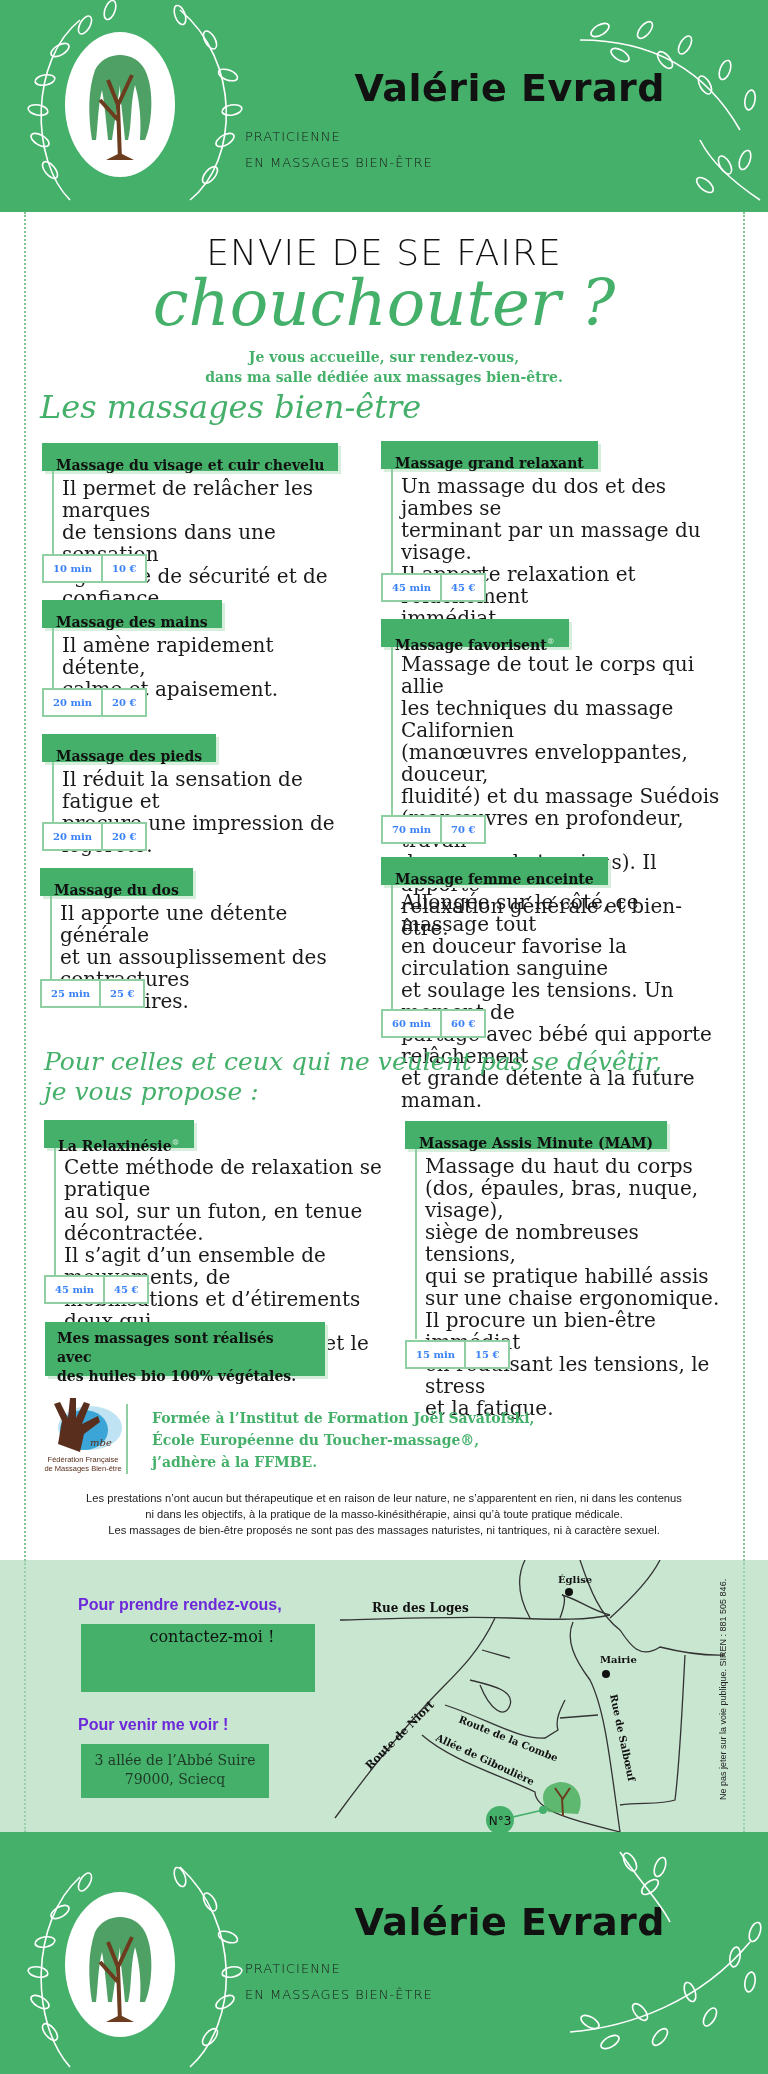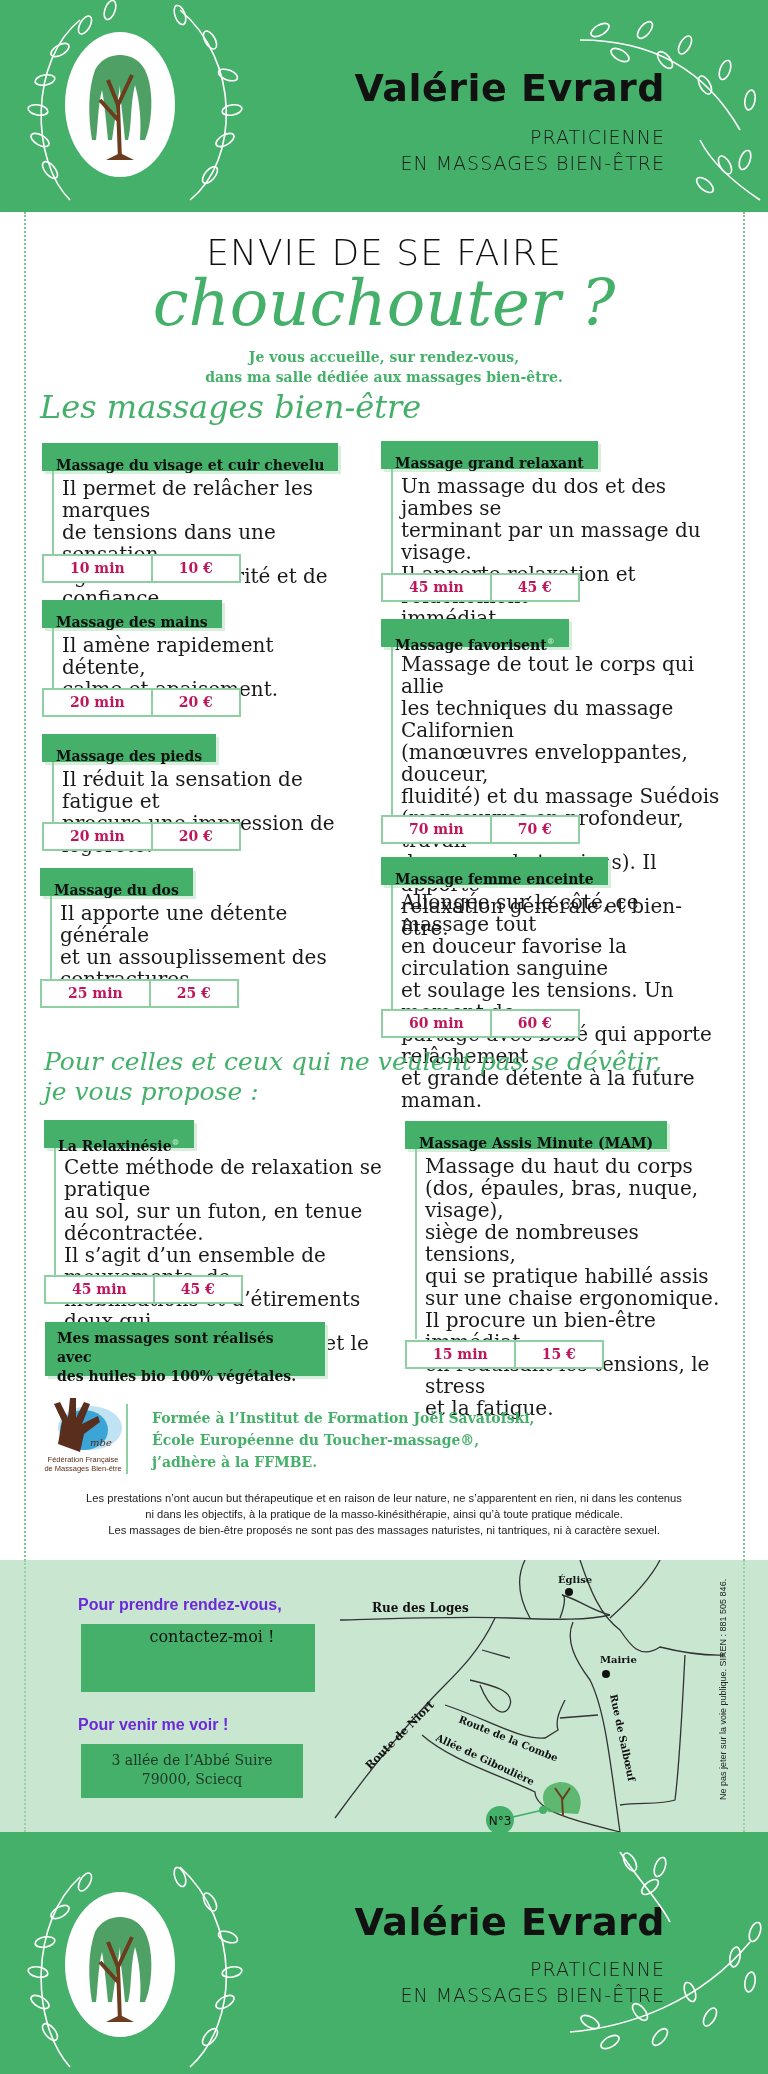--- a/index.html
+++ b/index.html
@@ -7,21 +7,21 @@
   body { font-family: "DejaVu Serif", serif; color: #222; position: relative; height: 2074px; overflow: hidden; }
 
   .banner { position: absolute; left: 0; width: 768px; background: #45b06a; overflow: hidden; }
   .banner.top { top: 0; height: 212px; }
   .banner.bottom { top: 1832px; height: 242px; }
   .banner .medallion { position: absolute; width: 110px; height: 145px; border-radius: 50%; background: #fff; }
   .banner.top .medallion { left: 65px; top: 32px; }
   .banner.bottom .medallion { left: 65px; top: 60px; }
   .banner .wreath { position: absolute; }
   .banner .name { position: absolute; width: 420px; text-align: right; font-family: "DejaVu Sans", sans-serif; font-size: 38px; font-weight: bold; color: #111; letter-spacing: 0.5px; }
-  .banner .sub { position: absolute; width: 420px; text-align: right; font-family: "DejaVu Sans", sans-serif; font-size: 19px; color: #1a1a1a; letter-spacing: 1px; line-height: 26px; font-weight: 300; }
+  .banner .sub { position: absolute; width: 420px; text-align: left; font-family: "DejaVu Sans", sans-serif; font-size: 13px; color: #1a1a1a; letter-spacing: 1px; line-height: 26px; font-weight: 300; }
   .banner.top .name { left: 245px; top: 66px; }
   .banner.top .sub { left: 245px; top: 124px; }
   .banner.bottom .name { left: 245px; top: 68px; }
   .banner.bottom .sub { left: 245px; top: 124px; }
   .banner .leaves { position: absolute; }
 
   .dots-left { position: absolute; left: 24px; top: 212px; height: 1620px; border-left: 2px dotted #7fc592; }
   .dots-right { position: absolute; left: 743px; top: 212px; height: 1620px; border-left: 2px dotted #7fc592; }
 
   .intro-title { position: absolute; left: 0; width: 768px; top: 232px; text-align: center; font-family: "DejaVu Sans", sans-serif; font-size: 36px; font-weight: 200; letter-spacing: 1px; color: #111; }
@@ -30,36 +30,36 @@
   .section-title { position: absolute; font-family: "DejaVu Serif", serif; font-style: italic; color: #45b06a; }
   .st1 { left: 40px; top: 388px; font-size: 32px; }
   .st2 { left: 44px; top: 1047px; font-size: 25px; line-height: 30px; }
 
   .card { position: absolute; }
   .card .head { position: absolute; left: 0; top: 0; height: 28px; background: #45b06a; color: #111; font-family: "DejaVu Serif", serif; font-weight: bold; font-size: 14px; line-height: 28px; padding: 8px 14px; box-shadow: 3px 3px 0 #d7eedd; white-space: nowrap; }
   .card .head sup { font-size: 8px; color: #b9e3c5; }
   .card .vline { position: absolute; left: 10px; top: 28px; width: 2px; background: #8fd0a2; }
   .card .desc { position: absolute; left: 20px; font-family: "DejaVu Serif", serif; font-size: 20px; line-height: 22px; color: #1a1a1a; white-space: pre-line; }
   .card .price { position: absolute; left: 0; height: 29px; display: flex; border: 2px solid #8fd0a2; background: #fff; }
-  .card .price span { font-family: "DejaVu Serif", serif; font-weight: bold; font-size: 14px; line-height: 25px; padding: 0 26px; color: #be185d; }
+  .card .price span { font-family: "DejaVu Serif", serif; font-weight: bold; font-size: 10px; line-height: 25px; padding: 0 9px; color: #3b82f6; }
   .card .price span + span { border-left: 2px solid #8fd0a2; }
 
   .oil-box { position: absolute; left: 45px; top: 1322px; width: 280px; height: 54px; background: #45b06a; box-shadow: 3px 3px 0 #d7eedd; font-family: "DejaVu Serif", serif; font-weight: bold; font-size: 14px; line-height: 19px; color: #111; padding: 7px 12px; white-space: pre-line; }
 
   .ffmbe-logo { position: absolute; left: 40px; top: 1396px; width: 86px; height: 80px; }
   .ffmbe-sep { position: absolute; left: 126px; top: 1404px; width: 2px; height: 70px; background: #8fd0a2; }
   .ffmbe-text { position: absolute; left: 152px; top: 1407px; font-family: "DejaVu Serif", serif; font-weight: bold; color: #45b06a; font-size: 14px; line-height: 22px; white-space: pre-line; }
   .disclaimer { position: absolute; left: 30px; width: 708px; top: 1490px; text-align: center; font-family: "Liberation Sans", sans-serif; font-size: 11.2px; line-height: 16px; color: #222; white-space: pre-line; }
 
   .contact-area { position: absolute; left: 0; top: 1560px; width: 768px; height: 272px; background: #c9e6d1; }
   .ca-label { position: absolute; font-family: Liberation Sans, sans-serif; font-weight: bold; font-size: 16px; color: #6d28d9; text-align: left; width: 240px; }
   .phone-box { position: absolute; left: 81px; top: 1624px; width: 234px; height: 68px; background: #45b06a; text-align: center; }
   .phone-box .cta { font-family: "DejaVu Serif", serif; font-size: 16px; color: #111; padding-top: 3px; display: block; padding-left: 28px; }
   .phone-box .num { font-family: "DejaVu Sans", sans-serif; font-size: 27px; color: #111; display: block; line-height: 34px; }
-  .addr-box { position: absolute; left: 81px; top: 1744px; width: 222px; height: 54px; background: #45b06a; text-align: center; font-family: "DejaVu Serif", serif; font-size: 14px; line-height: 19px; color: #1e3a27; padding-top: 7px; white-space: pre-line; }
+  .addr-box { position: absolute; left: 81px; top: 1744px; width: 188px; height: 54px; background: #45b06a; text-align: center; font-family: "DejaVu Serif", serif; font-size: 14px; line-height: 19px; color: #1e3a27; padding-top: 7px; white-space: pre-line; }
 
   .map { position: absolute; left: 330px; top: 1560px; width: 400px; height: 272px; }
   .siren { position: absolute; left: 718px; top: 1800px; transform-origin: 0 0; transform: rotate(-90deg); font-family: "Liberation Sans", sans-serif; font-size: 9px; color: #222; white-space: nowrap; }
 </style>
 </head>
 <body>
 
 <div class="banner top">
   <svg class="leaves" style="left:10px;top:0" width="260" height="212" viewBox="0 0 260 212">
     <g fill="none" stroke="#fff" stroke-width="1.6">

